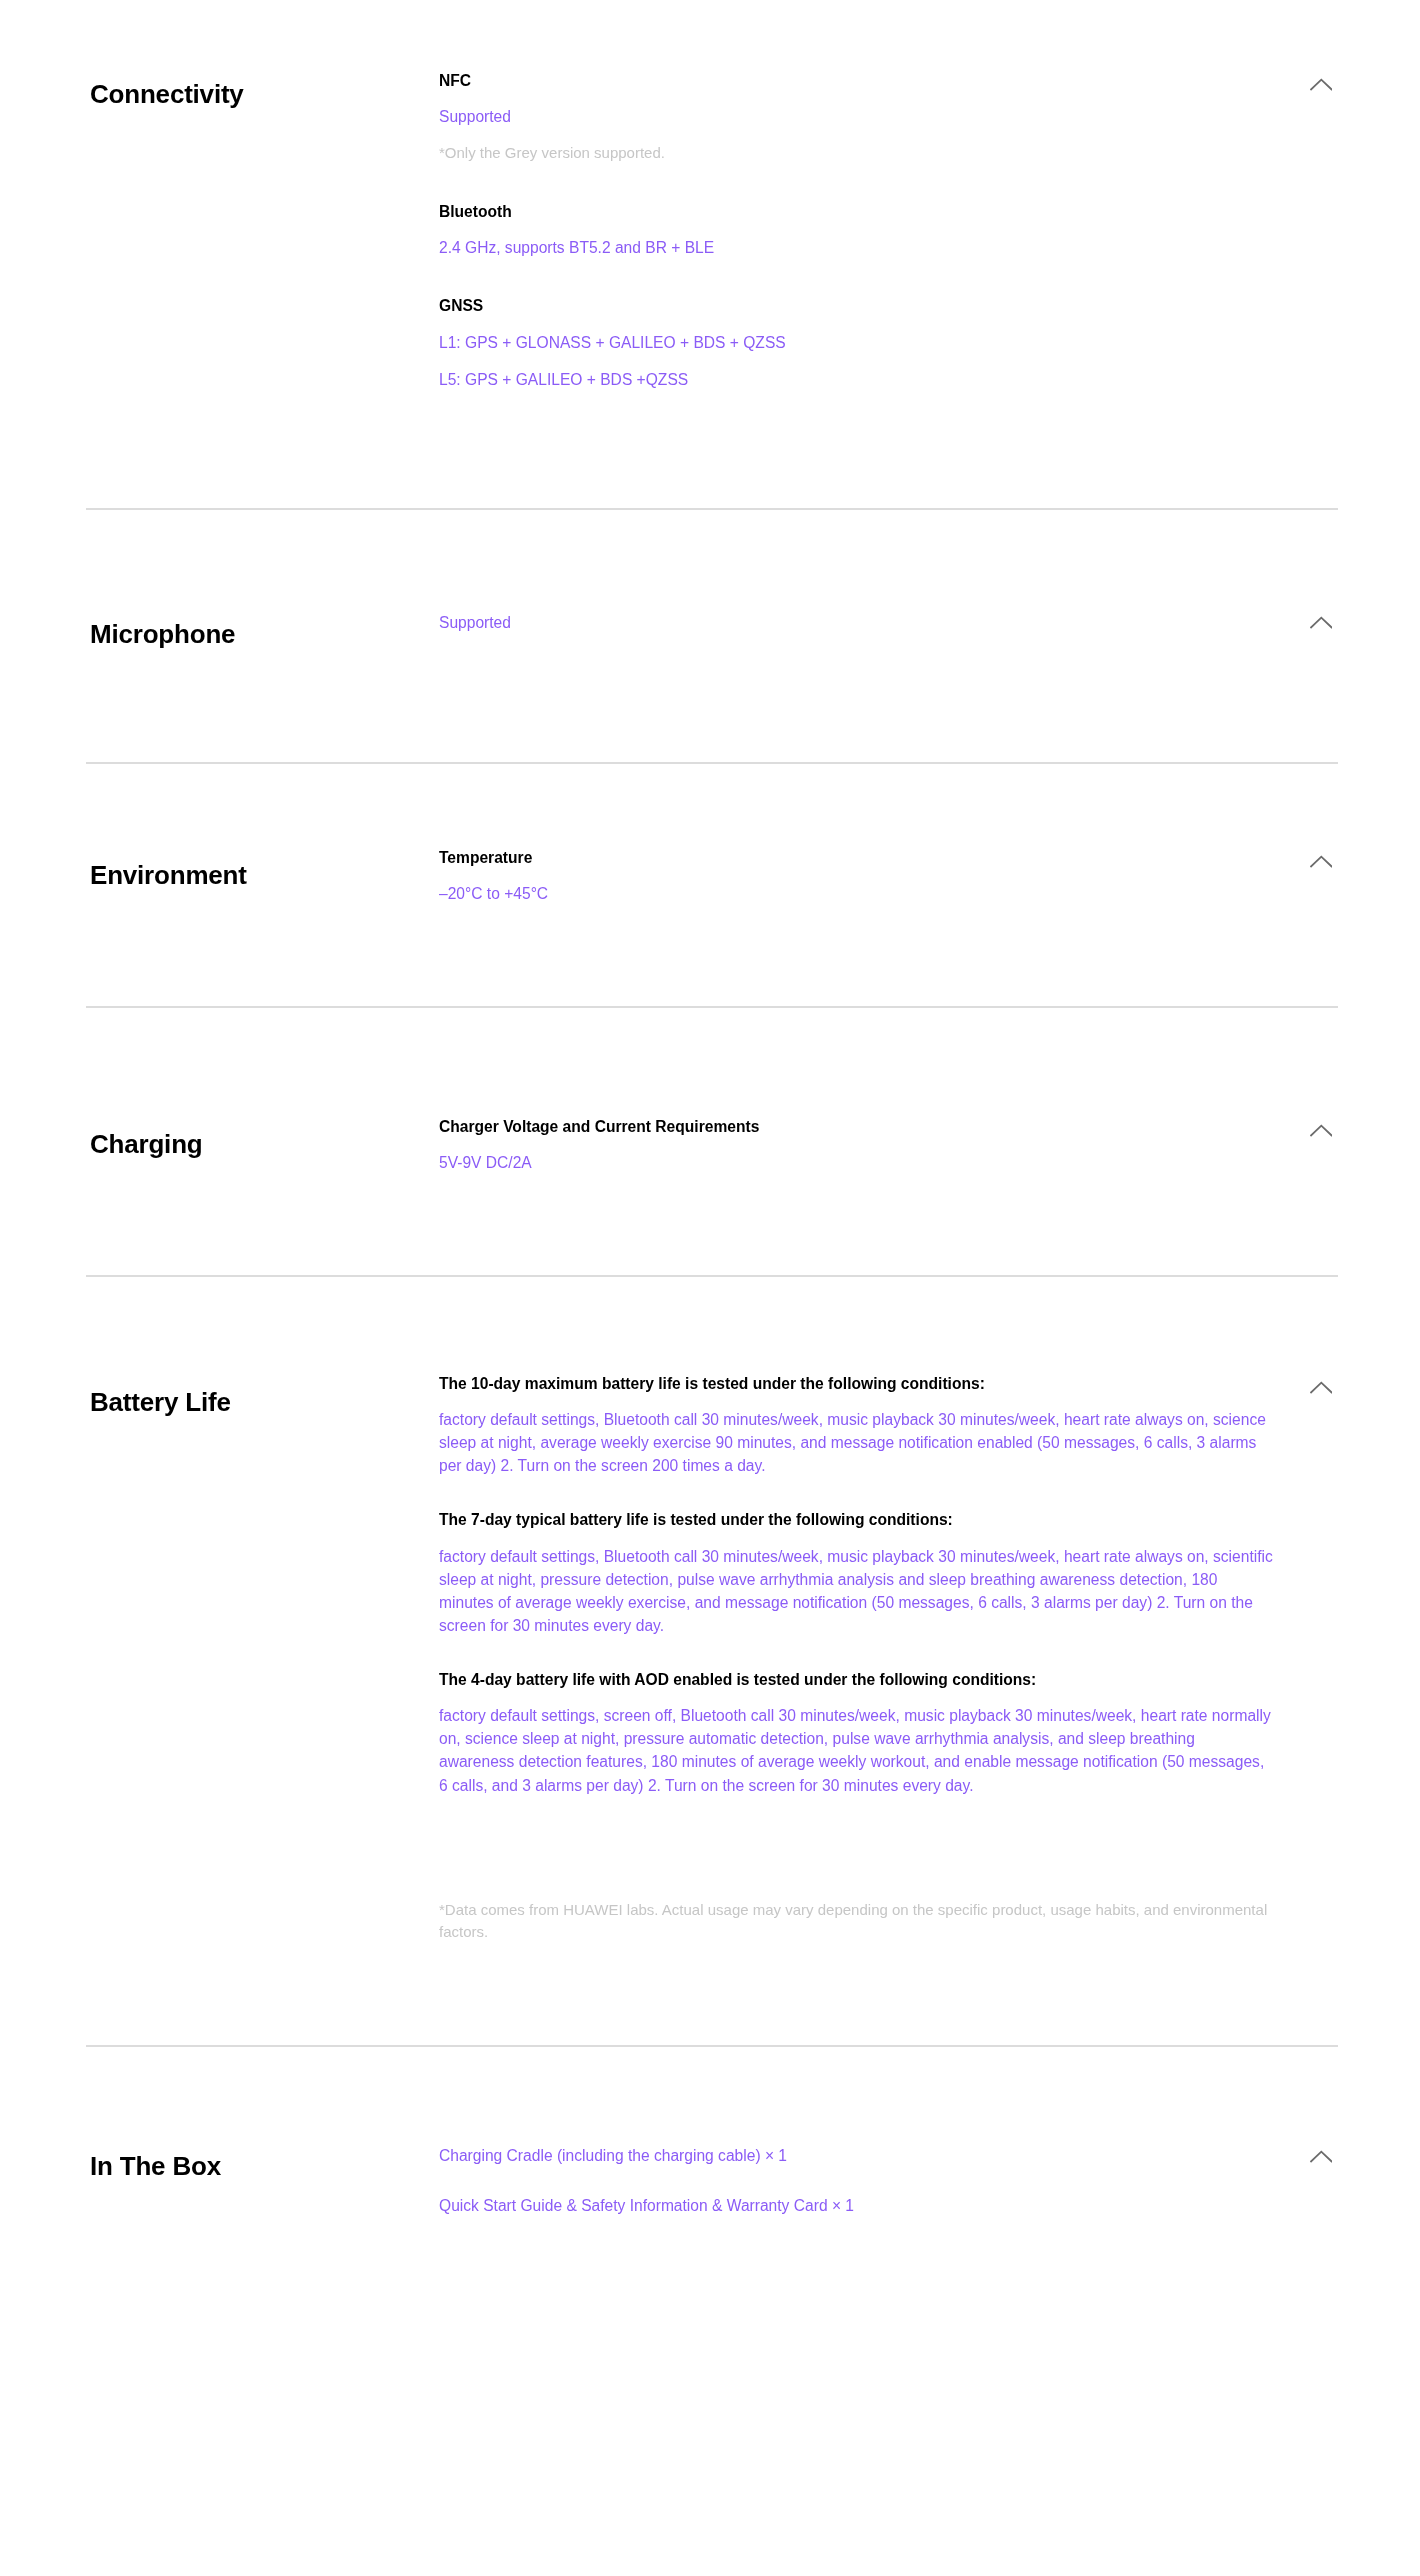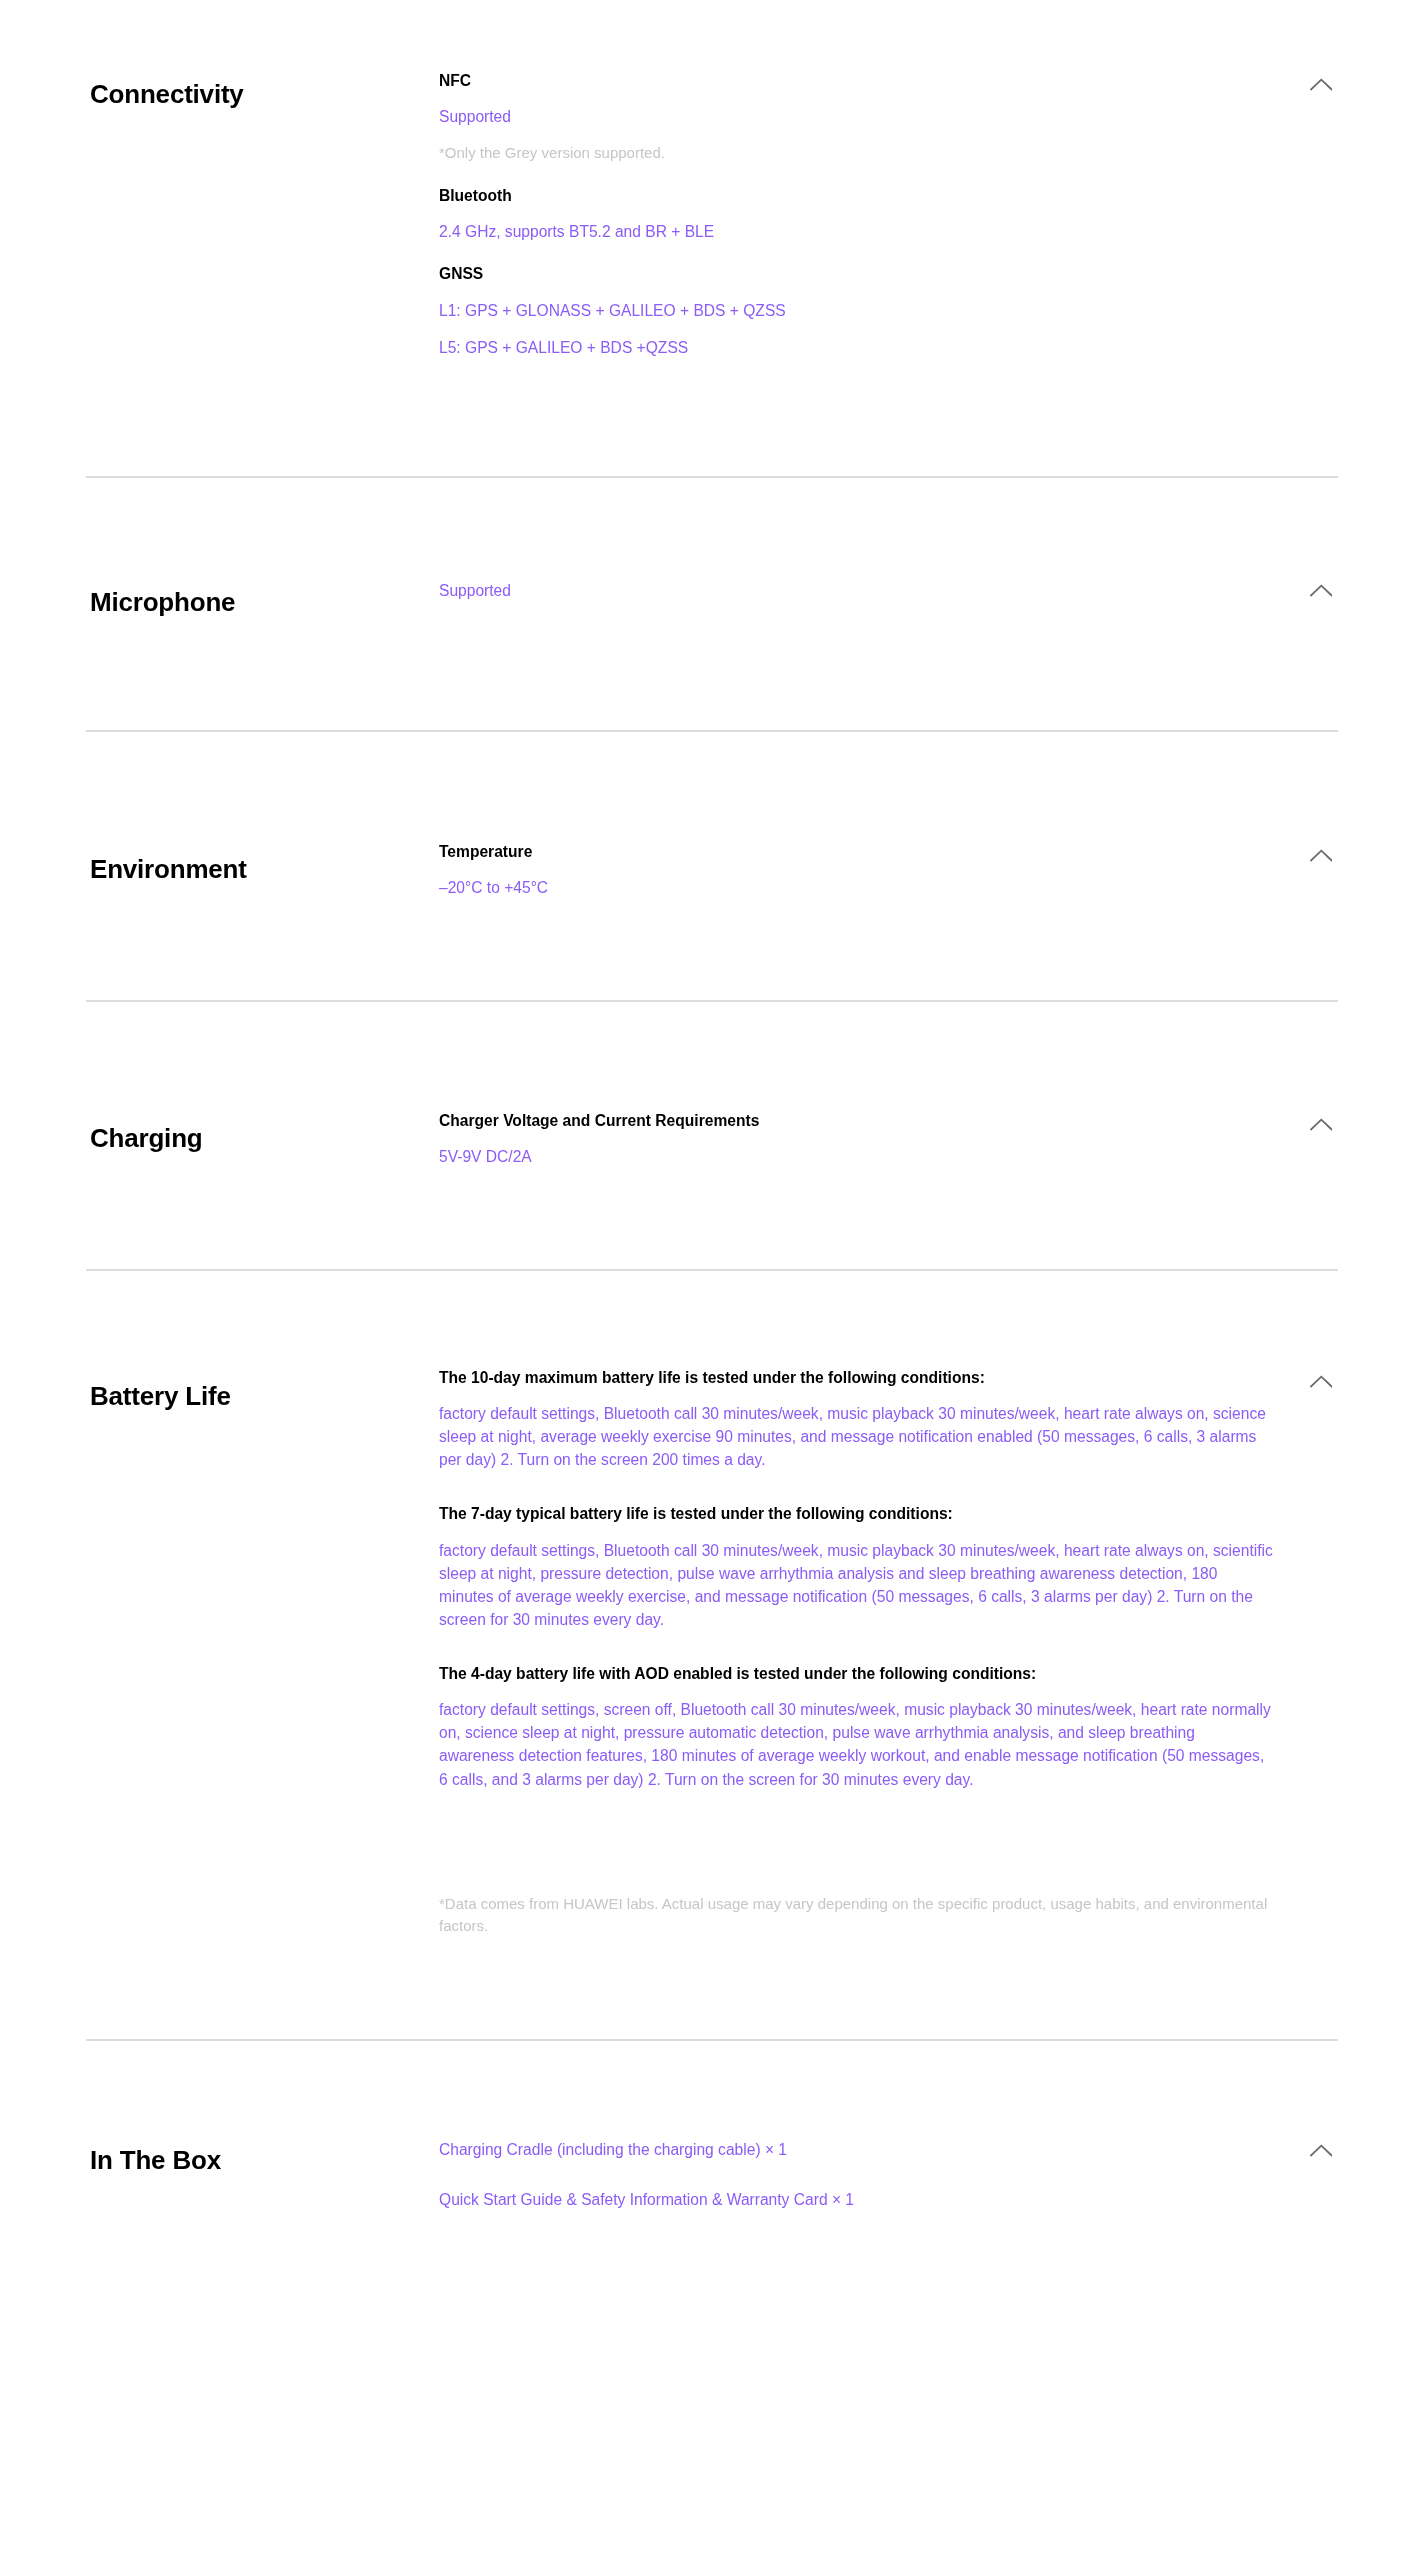--- a/index.html
+++ b/index.html
@@ -44,21 +44,21 @@
     white-space: nowrap;
   }
 
   .spec-body-col {
     flex: 1 1 auto;
     padding-right: 65px;
     min-width: 0;
   }
 
   .spec-group { }
-  .spec-group + .spec-group { margin-top: 21px; }
+  .spec-group + .spec-group { margin-top: 37px; }
 
   .spec-label {
     font-size: 15.6px;
     font-weight: 700;
     color: #000000;
     line-height: 1.3;
     margin: 0 0 14px 0;
   }
 
   .spec-value {
@@ -105,21 +105,21 @@
 
   
   .sec-connectivity .spec-title { padding-top: 4.3px; }
   .sec-connectivity .chevron-btn { top: -3.2px; }
   .sec-connectivity { padding-bottom: 117px; }
 
   .sec-microphone { padding-top: 101px; padding-bottom: 109px; }
   .sec-microphone .spec-title { padding-top: 4.3px; }
   .sec-microphone .chevron-btn { top: -5.4px; }
 
-  .sec-environment { padding-top: 110px; padding-bottom: 101px; }
+  .sec-environment { padding-top: 84px; padding-bottom: 101px; }
   .sec-environment .spec-title { padding-top: 7.5px; }
   .sec-environment .chevron-btn { top: -3.2px; }
 
   .sec-charging { padding-top: 109px; padding-bottom: 101px; }
   .sec-charging .spec-title { padding-top: 7.5px; }
   .sec-charging .chevron-btn { top: -3.2px; }
 
   .sec-battery { padding-top: 97px; padding-bottom: 101px; }
   .sec-battery .spec-title { padding-top: 8.6px; }
   .sec-battery .chevron-btn { top: -3.2px; }

